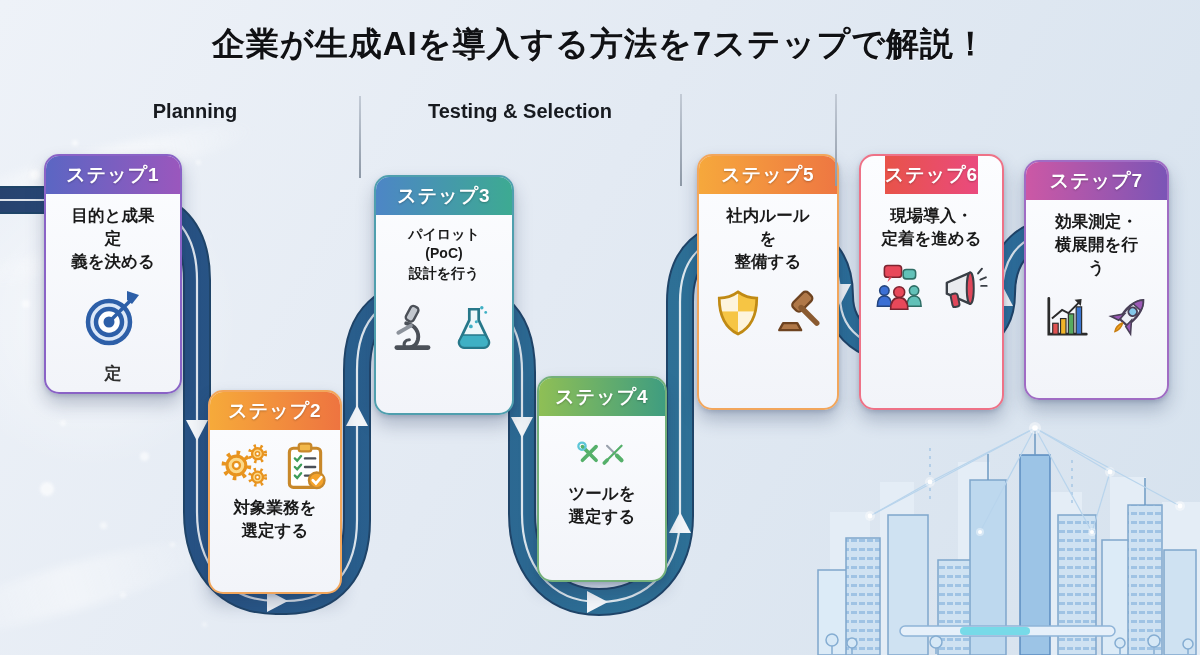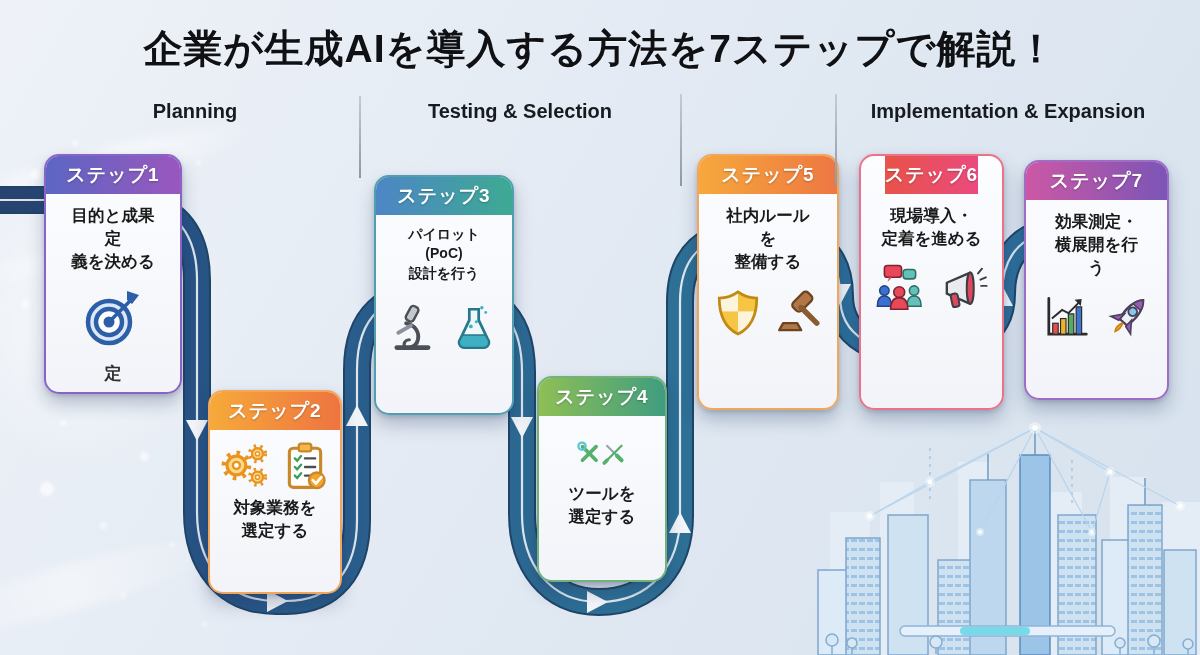--- a/index.html
+++ b/index.html
@@ -8,21 +8,21 @@
     font-family:"Liberation Sans","DejaVu Sans",sans-serif;}
   
   .dot{position:absolute;background:#fff;border-radius:50%;filter:blur(1.5px);z-index:1;}
   .streak{position:absolute;background:linear-gradient(90deg,rgba(255,255,255,0),rgba(255,255,255,.85),rgba(255,255,255,0));
     filter:blur(4px);z-index:1;border-radius:50%;}
   .blob{position:absolute;border-radius:50%;z-index:1;
     background:radial-gradient(circle,rgba(255,255,255,.6) 0%,rgba(255,255,255,0) 70%);}
   .city{position:absolute;right:0;bottom:0;z-index:1;}
   .road{position:absolute;left:0;top:0;z-index:2;}
   
-  .title{position:absolute;top:22px;left:0;right:0;text-align:center;font-size:39px;font-weight:800;
+  .title{position:absolute;top:22px;left:0;right:0;text-align:center;font-size:33px;font-weight:800;
     color:#101114;letter-spacing:1px;z-index:6;text-shadow:0 1px 0 rgba(255,255,255,.55);}
   .phase{position:absolute;font-size:20px;font-weight:800;color:#171a1f;text-align:center;z-index:6;line-height:1.15;}
   .vdiv{position:absolute;width:2px;background:linear-gradient(#c3cbd6,#8d98a6);z-index:5;}
   
   .card{position:absolute;z-index:4;display:flex;flex-direction:column;border-radius:15px;overflow:hidden;
     background:linear-gradient(#fcfdff,#f2f4f9);border:2px solid var(--bd,#ccc);
     box-shadow:0 10px 18px rgba(35,55,95,.28),0 2px 4px rgba(35,55,95,.18);}
   .card-header{height:38px;flex:0 0 38px;display:flex;align-items:center;justify-content:center;
     background:linear-gradient(90deg,var(--hfrom,#888),var(--hto,#aaa));
     color:#fff;font-size:19px;font-weight:800;letter-spacing:1px;text-shadow:0 1px 2px rgba(0,0,0,.25);}
@@ -164,21 +164,20 @@
       <path d="M587 591 L608 602 L587 613 Z"></path>
       <path d="M669 533 L691 533 L680 512 Z"></path>
       <path d="M829 284 L851 284 L840 305 Z"></path>
       <path d="M991 306 L1013 306 L1002 285 Z"></path>
     </g>
   </svg>
 
   <div class="title">企業が生成AIを導入する方法を7ステップで解説！</div>
   <div class="phase" style="left:95px;top:100px;width:200px;">Planning</div>
   <div class="phase" style="left:400px;top:100px;width:240px;">Testing &amp; Selection</div>
-  <div class="phase" style="left:858px;top:100px;width:300px;">Implementation &amp; Expansion</div>
   <div class="vdiv" style="left:359px;top:96px;height:82px;"></div>
   <div class="vdiv" style="left:680px;top:94px;height:92px;"></div>
   <div class="vdiv" style="left:835px;top:94px;height:92px;"></div>
 
   <div class="card" style="left: 44px; top: 154px; width: 134px; height: 236px; --hfrom: #5b66c3; --hto: #9a57bd; --bd: #8a63c6;">
     <div class="card-header">
         <span>ステップ1</span>
       </div>
     <div class="card-body">
       <div class="card-title">

